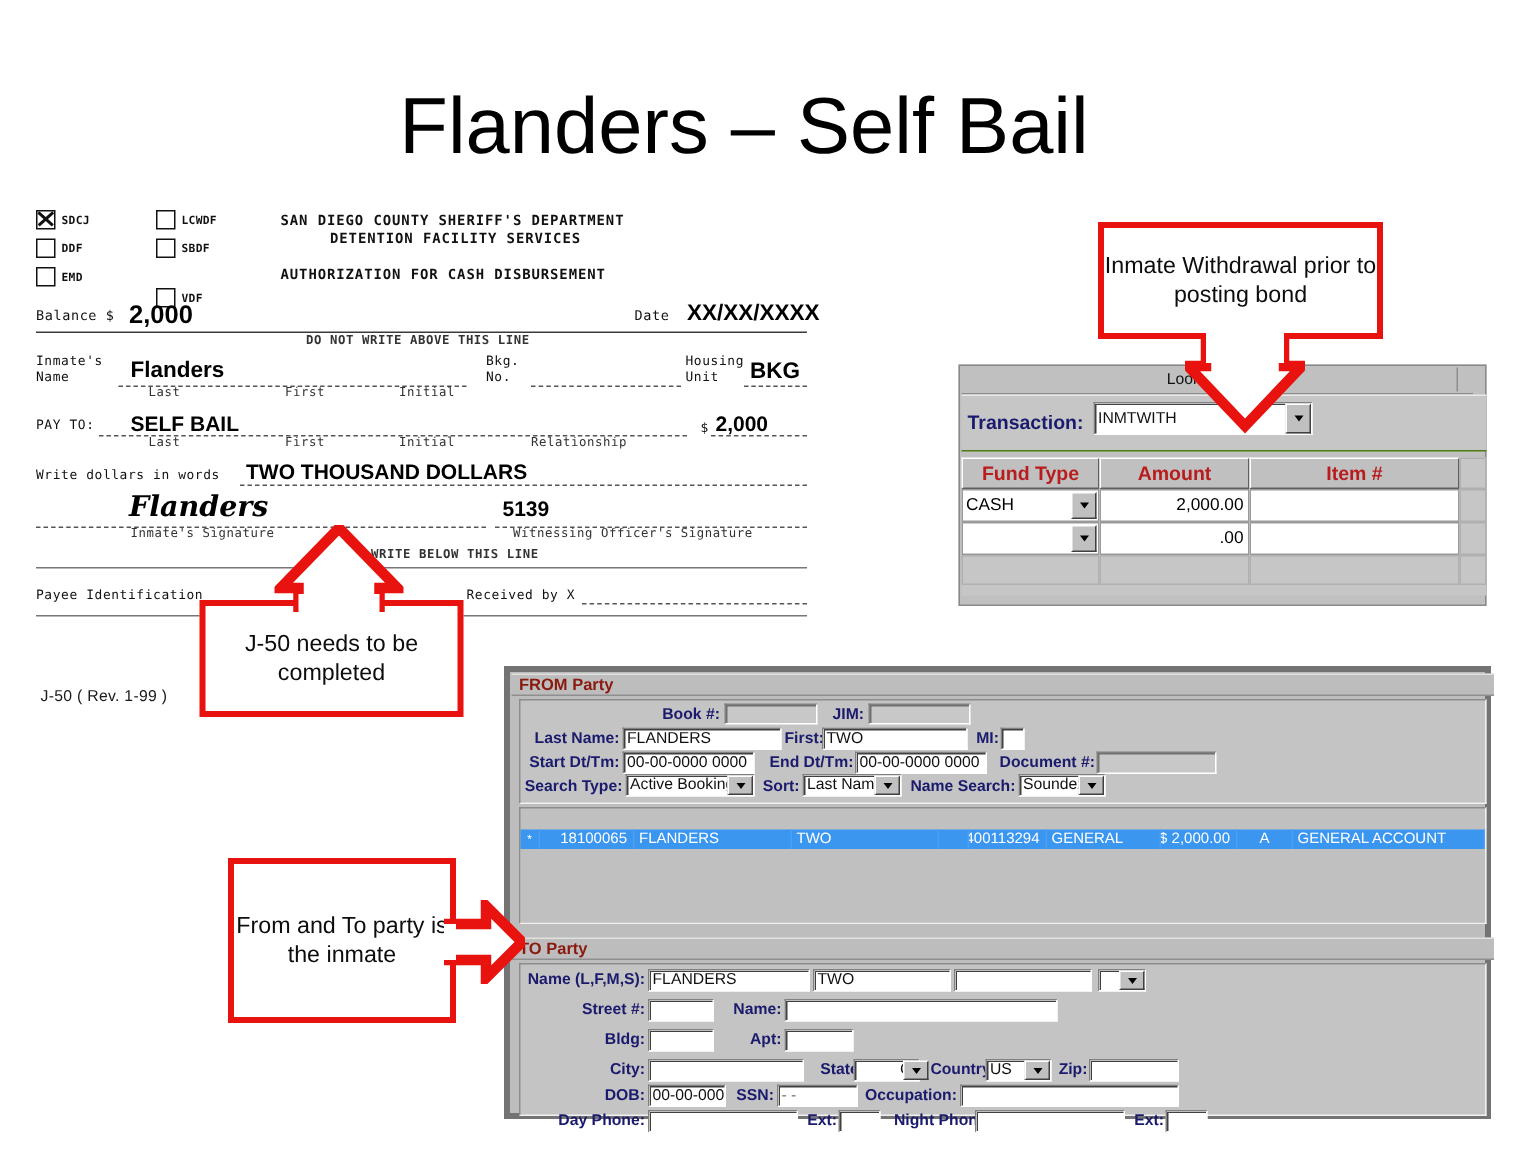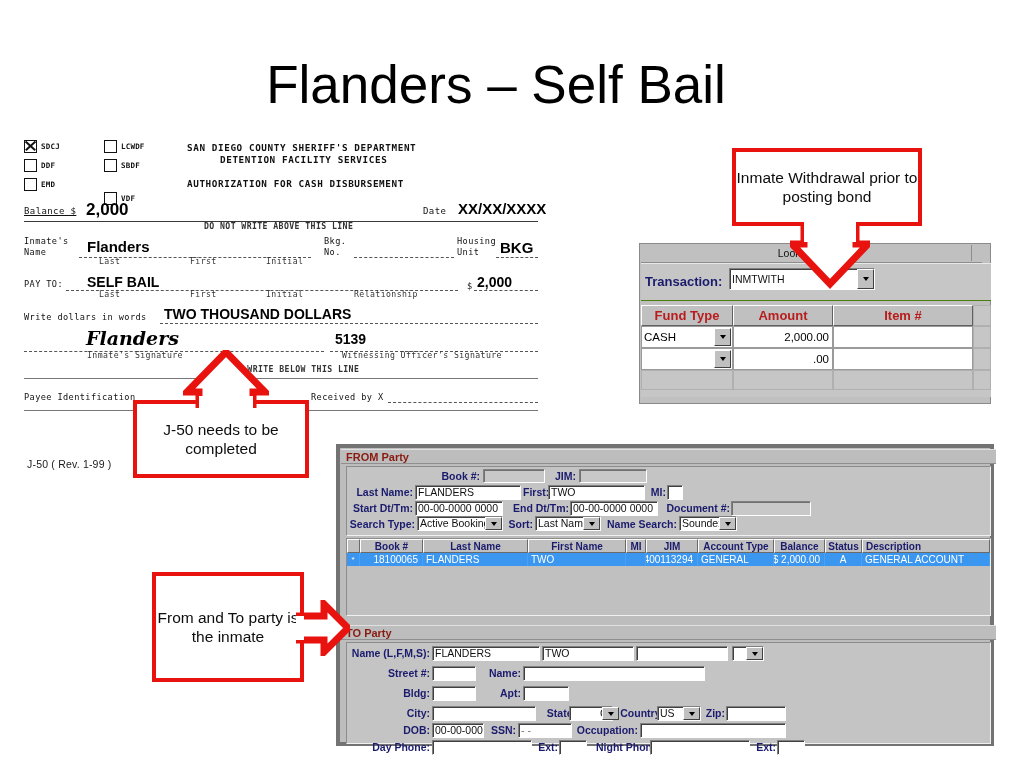--- a/index.html
+++ b/index.html
@@ -228,21 +228,21 @@
     <div class="cb-row" style="left:80px;top:52px;">
       <span class="cb-box"></span>
       <span class="cb-label">VDF</span>
     </div>
   </div>
 
   <div class="hdr-line" style="left:163px;top:2px;">SAN DIEGO COUNTY SHERIFF'S DEPARTMENT</div>
   <div class="hdr-line" style="left:196px;top:14px;">DETENTION FACILITY SERVICES</div>
   <div class="hdr-line" style="left:163px;top:38px;">AUTHORIZATION FOR CASH DISBURSEMENT</div>
 
-  <div class="lbl" style="left:0px;top:66px;font-size:9px;text-decoration:underline;text-align:right;">Balance $</div>
+  <div class="lbl" style="left:0px;top:66px;font-size:9px;text-align:right;">Balance $</div>
   <div class="fill" style="left:62px;top:60px;font-size:17px;">2,000</div>
   <div class="lbl" style="left:399px;top:66px;font-size:9px;">Date</div>
   <div class="fill" style="left:434px;top:60px;font-size:15px;">XX/XX/XXXX</div>
   <div class="rule" style="left:0px;top:81px;width:514px;"></div>
 
   <div class="sub" style="left:180px;top:81px;font-weight:bold;">DO NOT WRITE ABOVE THIS LINE</div>
 
   <div class="lbl" style="left:0px;top:96px;">Inmate's</div>
   <div class="lbl" style="left:0px;top:107px;">Name</div>
   <div class="fill" style="left:63px;top:98px;font-size:15px;">Flanders</div>
@@ -397,32 +397,20 @@
     <div class="val">Last Name</div>
     <div class="arrow"></div>
   </div>
   <div class="lab lbl-navy" style="left:263px;top:70px;width:74px;">Name Search:</div>
   <div class="ddl" style="left:339px;top:68px;width:58px;height:15px;line-height:13px;">
     <div class="val">Soundex</div>
     <div class="arrow"></div>
   </div>
 
   <div id="dg">
-    <div id="dg-head">
-      <div class="h" style="width:13px;"></div>
-      <div class="h" style="width:63px;">Book #</div>
-      <div class="h" style="width:105px;">Last Name</div>
-      <div class="h" style="width:98px;">First Name</div>
-      <div class="h" style="width:20px;">MI</div>
-      <div class="h" style="width:52px;">JIM</div>
-      <div class="h" style="width:76px;">Account Type</div>
-      <div class="h" style="width:51px;">Balance</div>
-      <div class="h" style="width:37px;">Status</div>
-      <div class="h left" style="width:128px;">Description</div>
-    </div>
 
     <div id="dg-row">
       <div class="c ctr" style="width:13px;font-size:8px;">*</div>
       <div class="c num" style="width:63px;">18100065</div>
       <div class="c" style="width:105px;">FLANDERS</div>
       <div class="c" style="width:98px;">TWO</div>
       <div class="c" style="width:20px;"></div>
       <div class="c num" style="width:52px;">400113294</div>
       <div class="c" style="width:76px;">GENERAL</div>
       <div class="c num" style="width:51px;">$ 2,000.00</div>

